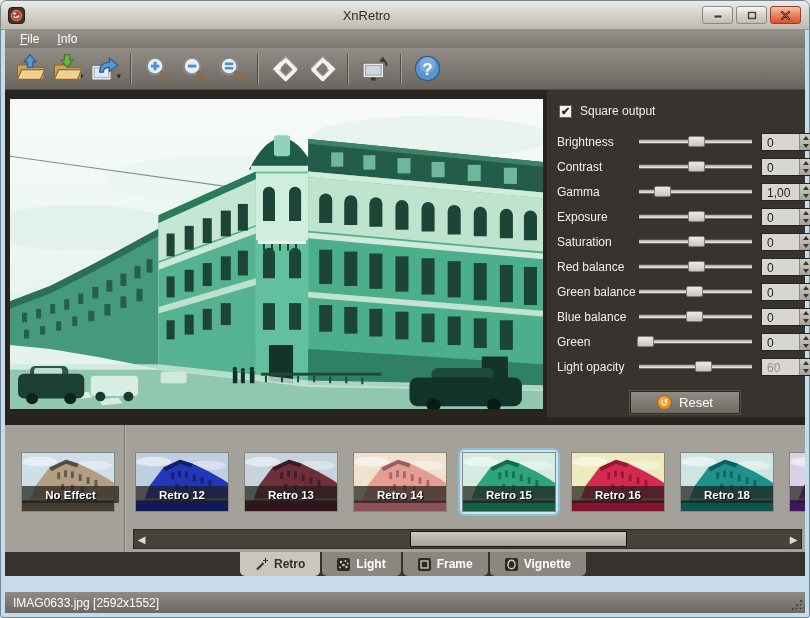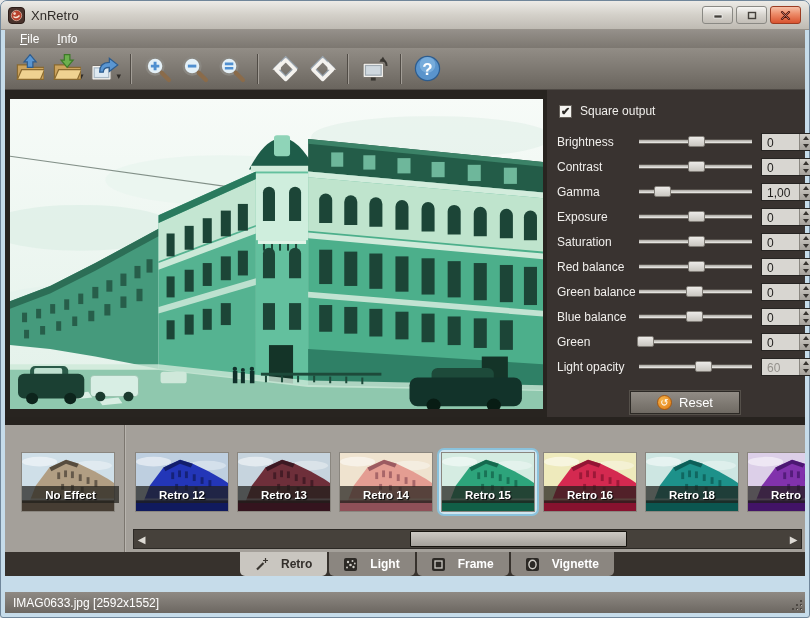--- a/index.html
+++ b/index.html
@@ -12,20 +12,21 @@
     padding:0 4px 4px 4px;
     display:flex; flex-direction:column;
   }
   
   .titlebar{
     height:29px; margin:0 -4px; padding:0 8px 0 7px;
     display:flex; align-items:center;
     background:linear-gradient(#edebe7,#d4d1ca 48%,#bfbbb3);
     border-radius:6px 6px 0 0;
     border-bottom:1px solid #98938c;
+    text-align:center;
   }
   .appicon{ width:17px; height:17px; margin-right:6px; flex:none; }
   .wtitle{ font-size:13px; color:#2f2b28; flex:1; }
   .winbtns{ display:flex; gap:3px; }
   .wbtn{
     width:31px; height:18px; border:1px solid #8a8984; border-radius:3px;
     background:linear-gradient(#f7f6f4,#d6d3cd 50%,#c2beb7);
     display:flex; align-items:center; justify-content:center; cursor:default;
   }
   .wbtn.close{ background:linear-gradient(#f6bfa6,#ec8a67 45%,#d9532f); border-color:#9c3c22; }
@@ -108,21 +109,21 @@
   .thumbstrip{
     height:135px; flex:none; background:#a4a09a;
     border-top:8px solid #27231f; display:flex;
   }
   .noeffectzone{ width:119px; flex:none; padding:23px 0 0 12px; }
   .retrozone{
     flex:1; min-width:0; border-left:1px solid #7b766f;
     box-shadow:inset 1px 0 0 #b8b4ae;
     padding:23px 0 0 6px; display:flex; flex-direction:column; overflow:hidden;
   }
-  .thumbsrow{ display:flex; overflow:hidden; }
+  .thumbsrow{ display:flex; gap:7px; overflow:hidden; }
   .thumb{ position:relative; flex:none; border:2px solid transparent; padding:2px; border-radius:7px; cursor:default; }
   .thumb.selected{ border-color:#8ac2dc; background:#cfe6f0; }
   .thumb .timg{ width:94px; height:60px; display:block; border:1px solid #8a867f; }
   .tlabel{
     position:absolute; left:3px; right:3px; bottom:11px; height:17px;
     background:rgba(32,30,27,0.72); color:#fff; font-size:11.5px; font-weight:bold;
     display:flex; align-items:center; justify-content:center;
     text-shadow:1px 1px 1px #000;
     text-align:center;
   }
@@ -131,21 +132,21 @@
             background:#46413b; border:1px solid #2c2925; }
   .harrow{ width:15px; display:flex; align-items:center; justify-content:center;
            color:#dddad4; font-size:10px; cursor:default; }
   .htrack{ flex:1; position:relative; }
   .hthumb{ position:absolute; top:1px; bottom:1px; left:41%; width:34%;
            background:linear-gradient(#ccc9c3,#a5a19b); border:1px solid #16140f; border-radius:1px; }
 
   
   .tabsbar{ height:24px; flex:none; background:#37322d; display:flex; gap:2px; padding-left:235px; }
   .tab{
-    display:flex; align-items:center; gap:13px; padding:0 15px;
+    display:flex; align-items:center; gap:6px; padding:0 15px;
     background:#8b8680; color:#fff; font-size:12px; font-weight:bold;
     border-radius:0 0 5px 5px; cursor:default;
   }
   .tab.active{ background:#c9c6c0; color:#332f2b; }
   .tab svg{ width:13px; height:13px; }
 
   
   .statusbar{
     height:21px; flex:none; background:linear-gradient(#8f8a84,#6c6761);
     color:#fff; font-size:12px; display:flex; align-items:center; padding:0 8px;

